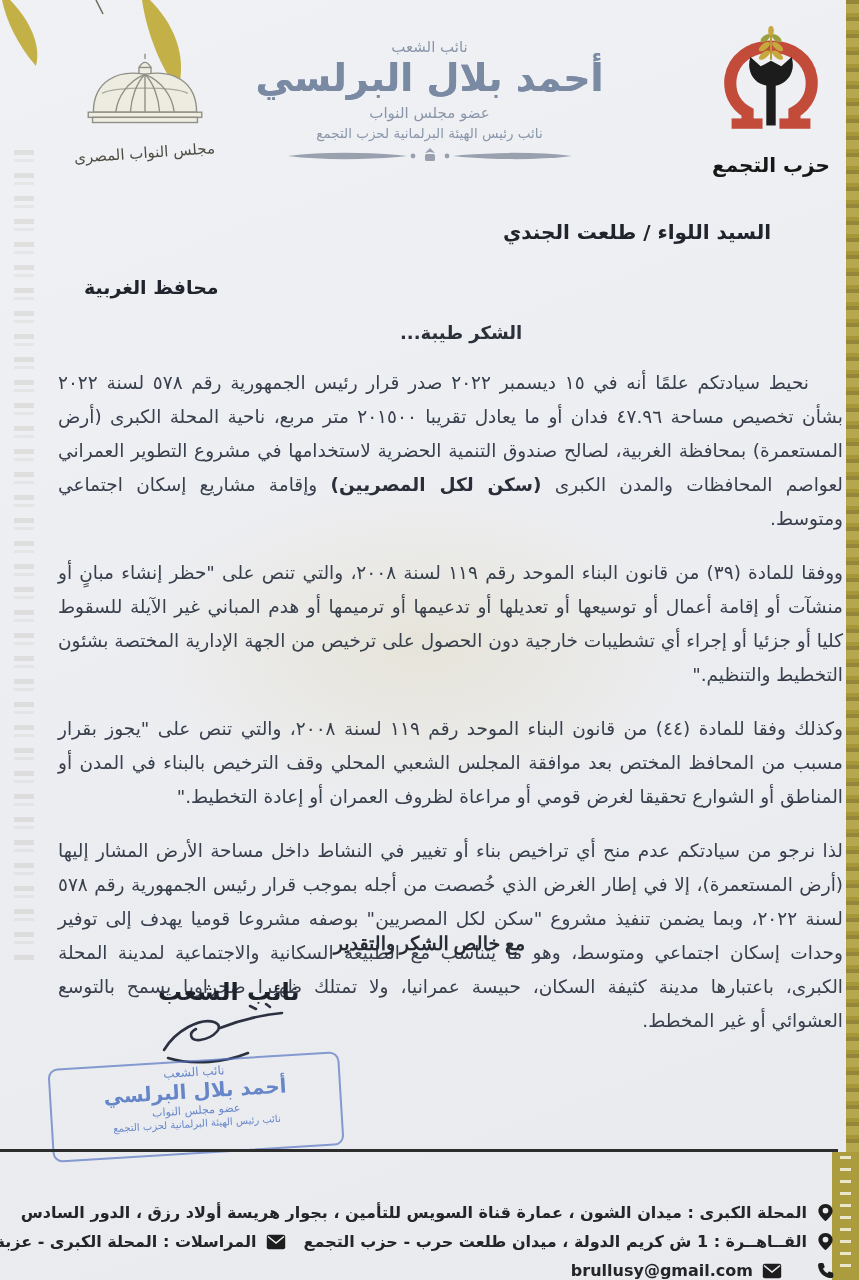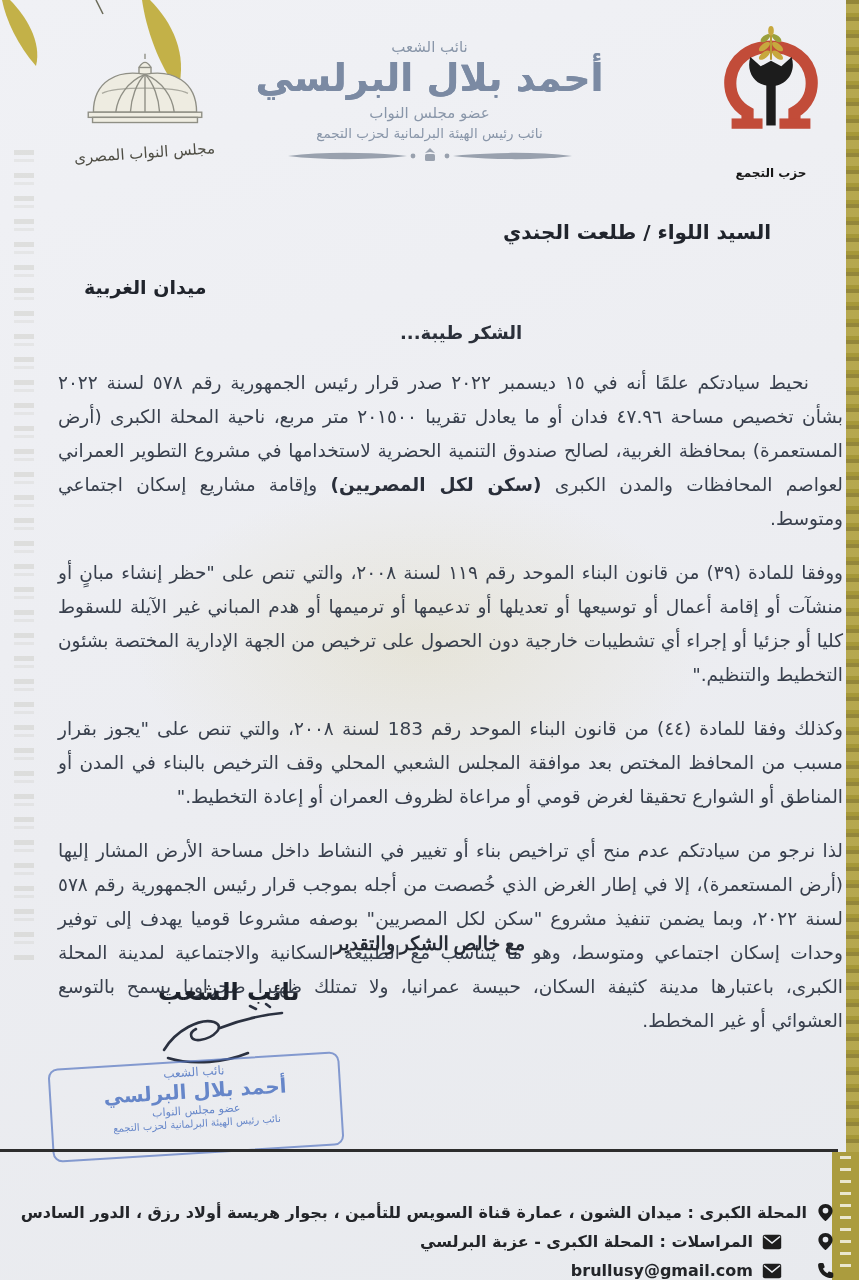--- a/index.html
+++ b/index.html
@@ -36,21 +36,21 @@
   
   .parliament-logo { position:absolute; top:52px; left:52px; width:185px; text-align:center; }
   .pl-caption { font-size:15px; color:#4e4d44; transform:rotate(-4deg); margin-top:2px; letter-spacing:.5px; }
   .center-head { position:absolute; top:38px; left:50%; transform:translateX(-50%); width:360px; text-align:center; }
   .ch-small { font-size:15px; color:#8996a9; }
   .ch-name  { font-size:38px; line-height:1.2; font-weight:bold; color:#7b8aa3; text-shadow:0 0 .6px #8796ab; }
   .ch-role1 { font-size:15px; color:#8996a9; margin-top:2px; }
   .ch-role2 { font-size:13.5px; color:#8996a9; margin-top:3px; }
   .ch-divider { margin-top:6px; }
   .party-logo { position:absolute; top:26px; right:22px; width:132px; text-align:center; }
-  .party-caption { font-size:12px; font-weight:bold; color:#171717; margin-top:14px; }
+  .party-caption { font-size:20px; font-weight:bold; color:#171717; margin-top:1px; }
   
   .recipient-name { position:absolute; top:220px; right:88px; font-size:20px; font-weight:bold; color:#20242c; }
   .recipient-title{ position:absolute; top:276px; left:84px;  font-size:19px; font-weight:bold; color:#20242c; }
   .salutation    { position:absolute; top:322px; left:400px; font-size:18px; font-weight:bold; color:#2b303a; }
   .body-text {
     position:absolute; top:366px; right:16px; left:58px;
     font-size:18.5px; line-height:34px; text-align:justify; color:#39404d;
   }
   .body-text p { margin:0 0 20px; }
   .body-text p.indent { text-indent:34px; }
@@ -147,27 +147,27 @@
       <g fill="#9aa03c">
         <ellipse cx="49" cy="13" rx="6" ry="3" transform="rotate(-38 49 13)"></ellipse>
         <ellipse cx="61" cy="13" rx="6" ry="3" transform="rotate(38 61 13)"></ellipse>
       </g>
       <ellipse cx="55" cy="5" rx="3" ry="5" fill="#c7a83e"></ellipse>
     </svg>
     <div class="party-caption">حزب التجمع</div>
   </div>
 
   <div class="recipient-name">السيد اللواء / طلعت الجندي</div>
-  <div class="recipient-title">ميدان الغربية</div>
+  <div class="recipient-title">محافظ الغربية</div>
   <div class="salutation">الشكر طيبة...</div>
 
   <div class="body-text">
     <p class="indent"><span>نحيط سيادتكم علمًا أنه في ١٥ ديسمبر ٢٠٢٢ صدر قرار رئيس الجمهورية رقم ٥٧٨ لسنة ٢٠٢٢ بشأن تخصيص مساحة ٤٧.٩٦ فدان أو ما يعادل تقريبا ٢٠١٥٠٠ متر مربع، ناحية المحلة الكبرى (أرض المستعمرة) بمحافظة الغربية، لصالح صندوق التنمية الحضرية لاستخدامها في مشروع التطوير العمراني لعواصم المحافظات والمدن الكبرى </span><span class="b">(سكن لكل المصريين)</span><span> وإقامة مشاريع إسكان اجتماعي ومتوسط.</span></p>
     <p>ووفقا للمادة (٣٩) من قانون البناء الموحد رقم ١١٩ لسنة ٢٠٠٨، والتي تنص على "حظر إنشاء مبانٍ أو منشآت أو إقامة أعمال أو توسيعها أو تعديلها أو تدعيمها أو ترميمها أو هدم المباني غير الآيلة للسقوط كليا أو جزئيا أو إجراء أي تشطيبات خارجية دون الحصول على ترخيص من الجهة الإدارية المختصة بشئون التخطيط والتنظيم."</p>
-    <p>وكذلك وفقا للمادة (٤٤) من قانون البناء الموحد رقم 183 لسنة ٢٠٠٨، والتي تنص على "يجوز بقرار مسبب من المحافظ المختص بعد موافقة المجلس الشعبي المحلي وقف الترخيص بالبناء في المدن أو المناطق أو الشوارع تحقيقا لغرض قومي أو مراعاة لظروف العمران أو إعادة التخطيط."</p>
+    <p>وكذلك وفقا للمادة (٤٤) من قانون البناء الموحد رقم ١١٩ لسنة ٢٠٠٨، والتي تنص على "يجوز بقرار مسبب من المحافظ المختص بعد موافقة المجلس الشعبي المحلي وقف الترخيص بالبناء في المدن أو المناطق أو الشوارع تحقيقا لغرض قومي أو مراعاة لظروف العمران أو إعادة التخطيط."</p>
     <p>لذا نرجو من سيادتكم عدم منح أي تراخيص بناء أو تغيير في النشاط داخل مساحة الأرض المشار إليها (أرض المستعمرة)، إلا في إطار الغرض الذي خُصصت من أجله بموجب قرار رئيس الجمهورية رقم ٥٧٨ لسنة ٢٠٢٢، وبما يضمن تنفيذ مشروع "سكن لكل المصريين" بوصفه مشروعا قوميا يهدف إلى توفير وحدات إسكان اجتماعي ومتوسط، وهو ما يتناسب مع الطبيعة السكانية والاجتماعية لمدينة المحلة الكبرى، باعتبارها مدينة كثيفة السكان، حبيسة عمرانيا، ولا تمتلك ظهيرا صحراويا يسمح بالتوسع العشوائي أو غير المخطط.</p>
   </div>
 
   <div class="closing">مع خالص الشكر والتقدير</div>
   <div class="signer-title">نائب الشعب</div>
   <svg class="signature" width="170" height="72" viewBox="0 0 170 72">
     <g fill="none" stroke="#2b3140" stroke-width="2.6" stroke-linecap="round">
       <path d="M14,50 C26,30 50,18 64,22 C76,26 64,38 50,40 C40,41 38,33 46,29"></path>
       <path d="M70,28 C90,20 112,15 132,13"></path>
       <path d="M100,6 L106,9"></path>
@@ -188,20 +188,21 @@
     <div class="f-row">
       <svg class="f-icon" width="19" height="19" viewBox="0 0 20 20">
           <path d="M10,1 C5.6,1 2.5,4.2 2.5,8.3 C2.5,13 10,19 10,19 C10,19 17.5,13 17.5,8.3 C17.5,4.2 14.4,1 10,1 Z M10,11 A3,3 0 1 1 10,5 A3,3 0 0 1 10,11 Z" fill="#1d1d1d"></path>
         </svg>
       <span class="txt">المحلة الكبرى : ميدان الشون ، عمارة قناة السويس للتأمين ، بجوار هريسة أولاد رزق ، الدور السادس</span>
     </div>
     <div class="f-row">
       <svg class="f-icon" width="19" height="19" viewBox="0 0 20 20">
           <path d="M10,1 C5.6,1 2.5,4.2 2.5,8.3 C2.5,13 10,19 10,19 C10,19 17.5,13 17.5,8.3 C17.5,4.2 14.4,1 10,1 Z M10,11 A3,3 0 1 1 10,5 A3,3 0 0 1 10,11 Z" fill="#1d1d1d"></path>
         </svg>
+      <span class="txt">القــاهــرة : 1 ش كريم الدولة ، ميدان طلعت حرب - حزب التجمع</span>
       <span class="f-gap"></span>
       <svg class="f-icon" width="20" height="16" viewBox="0 0 20 16">
           <rect x="0.8" y="0.8" width="18.4" height="14.4" rx="2" fill="#1d1d1d"></rect>
           <path d="M2,2.5 L10,9 L18,2.5" stroke="#edeff3" stroke-width="1.6" fill="none"></path>
         </svg>
       <span class="txt">المراسلات : المحلة الكبرى - عزبة البرلسي</span>
     </div>
     <div class="f-row">
       <svg class="f-icon" width="19" height="19" viewBox="0 0 20 20">
           <path d="M4.2,2 C3.2,2 2.2,3 2.2,4 C2.2,11.7 8.5,18 16.2,18 C17.2,18 18.2,17 18.2,16 L18.2,13.4 C18.2,12.8 17.8,12.3 17.2,12.1 L14.4,11.2 C13.9,11 13.3,11.2 13,11.6 L12,12.9 C9.8,11.8 8.4,10.4 7.3,8.2 L8.6,7.2 C9,6.9 9.2,6.3 9,5.8 L8.1,3 C7.9,2.4 7.4,2 6.8,2 Z" fill="#1d1d1d"></path>

